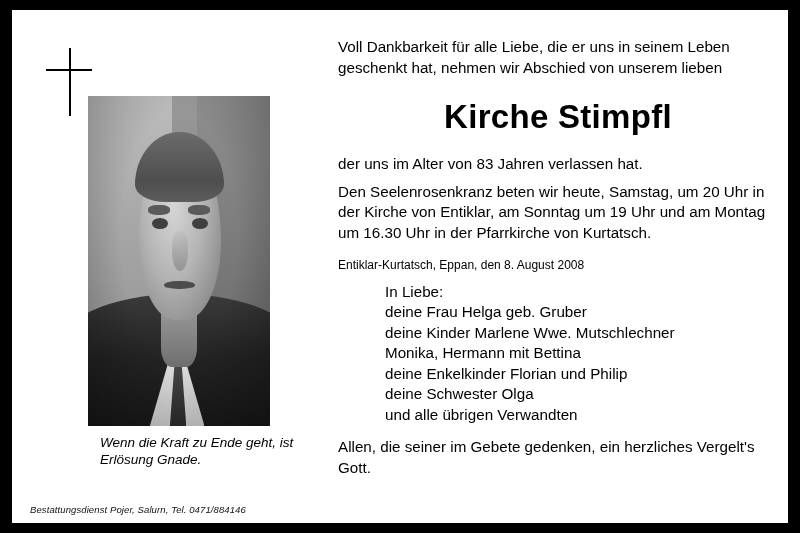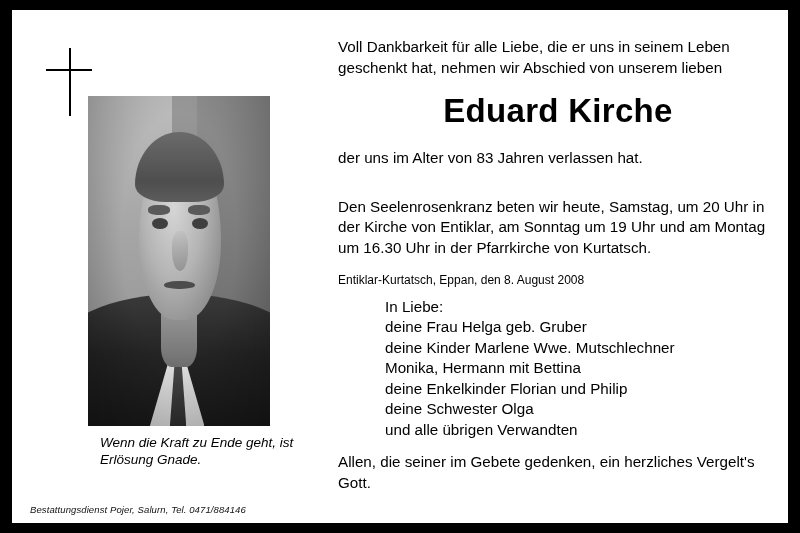--- a/index.html
+++ b/index.html
@@ -209,36 +209,36 @@
   .right-col {
     position: absolute;
     left: 326px;
     top: 26px;
     width: 440px;
     color: #000;
   }
   .intro {
     font-size: 15.2px;
     line-height: 21px;
-    margin-bottom: 14px;
+    margin-bottom: 20px;
   }
   .name {
     font-size: 33px;
     font-weight: bold;
     text-align: center;
     letter-spacing: 0.3px;
     margin: 6px 0 18px 0;
     line-height: 38px;
   }
   .para {
     font-size: 15.2px;
     line-height: 20.5px;
     margin-bottom: 12px;
   }
-  .para.tight { margin-bottom: 28px; }
+  .para.tight { margin-bottom: 7px; }
   .place-date {
     font-size: 12px;
     line-height: 20.5px;
     margin-bottom: 6px;
   }
   .inliebe {
     font-size: 15.2px;
     line-height: 20.5px;
     margin-bottom: 12px;
   }
@@ -281,21 +281,21 @@
         <div class="vignette"></div>
       </div>
 
       <div class="caption">Wenn die Kraft zu Ende geht, ist Erlösung Gnade.</div>
 
       <div class="credit">Bestattungsdienst Pojer, Salurn, Tel. 0471/884146</div>
     </div>
 
     <div class="right-col">
       <div class="intro">Voll Dankbarkeit für alle Liebe, die er uns in seinem Leben geschenkt hat, nehmen wir Abschied von unserem lieben</div>
-      <div class="name">Eduard Kirche</div>
+      <div class="name">Kirche Stimpfl</div>
       <div class="para tight">der uns im Alter von 83 Jahren verlassen hat.</div>
       <div class="para">Den Seelenrosenkranz beten wir heute, Samstag, um 20 Uhr in der Kirche von Entiklar, am Sonntag um 19 Uhr und am Montag um 16.30 Uhr in der Pfarrkirche von Kurtatsch.</div>
       <div class="place-date">Entiklar-Kurtatsch, Eppan, den 8. August 2008</div>
       <div class="inliebe">
         <span class="ln">In Liebe:</span>
         <span id="family-lines"><span class="ln"><span>deine Frau </span><b>Helga</b><span> geb. </span><b>Gruber</b></span><span class="ln"><span>deine Kinder </span><b>Marlene</b><span> Wwe. </span><b>Mutschlechner</b></span><span class="ln"><b>Monika, Hermann</b><span> mit </span><b>Bettina</b></span><span class="ln"><span>deine Enkelkinder </span><b>Florian</b><span> und </span><b>Philip</b></span><span class="ln"><span>deine Schwester </span><b>Olga</b></span><span class="ln"><span>und alle übrigen Verwandten</span></span></span>
       </div>
       <div class="closing">Allen, die seiner im Gebete gedenken, ein herzliches Vergelt's Gott.</div>
     </div>
 

